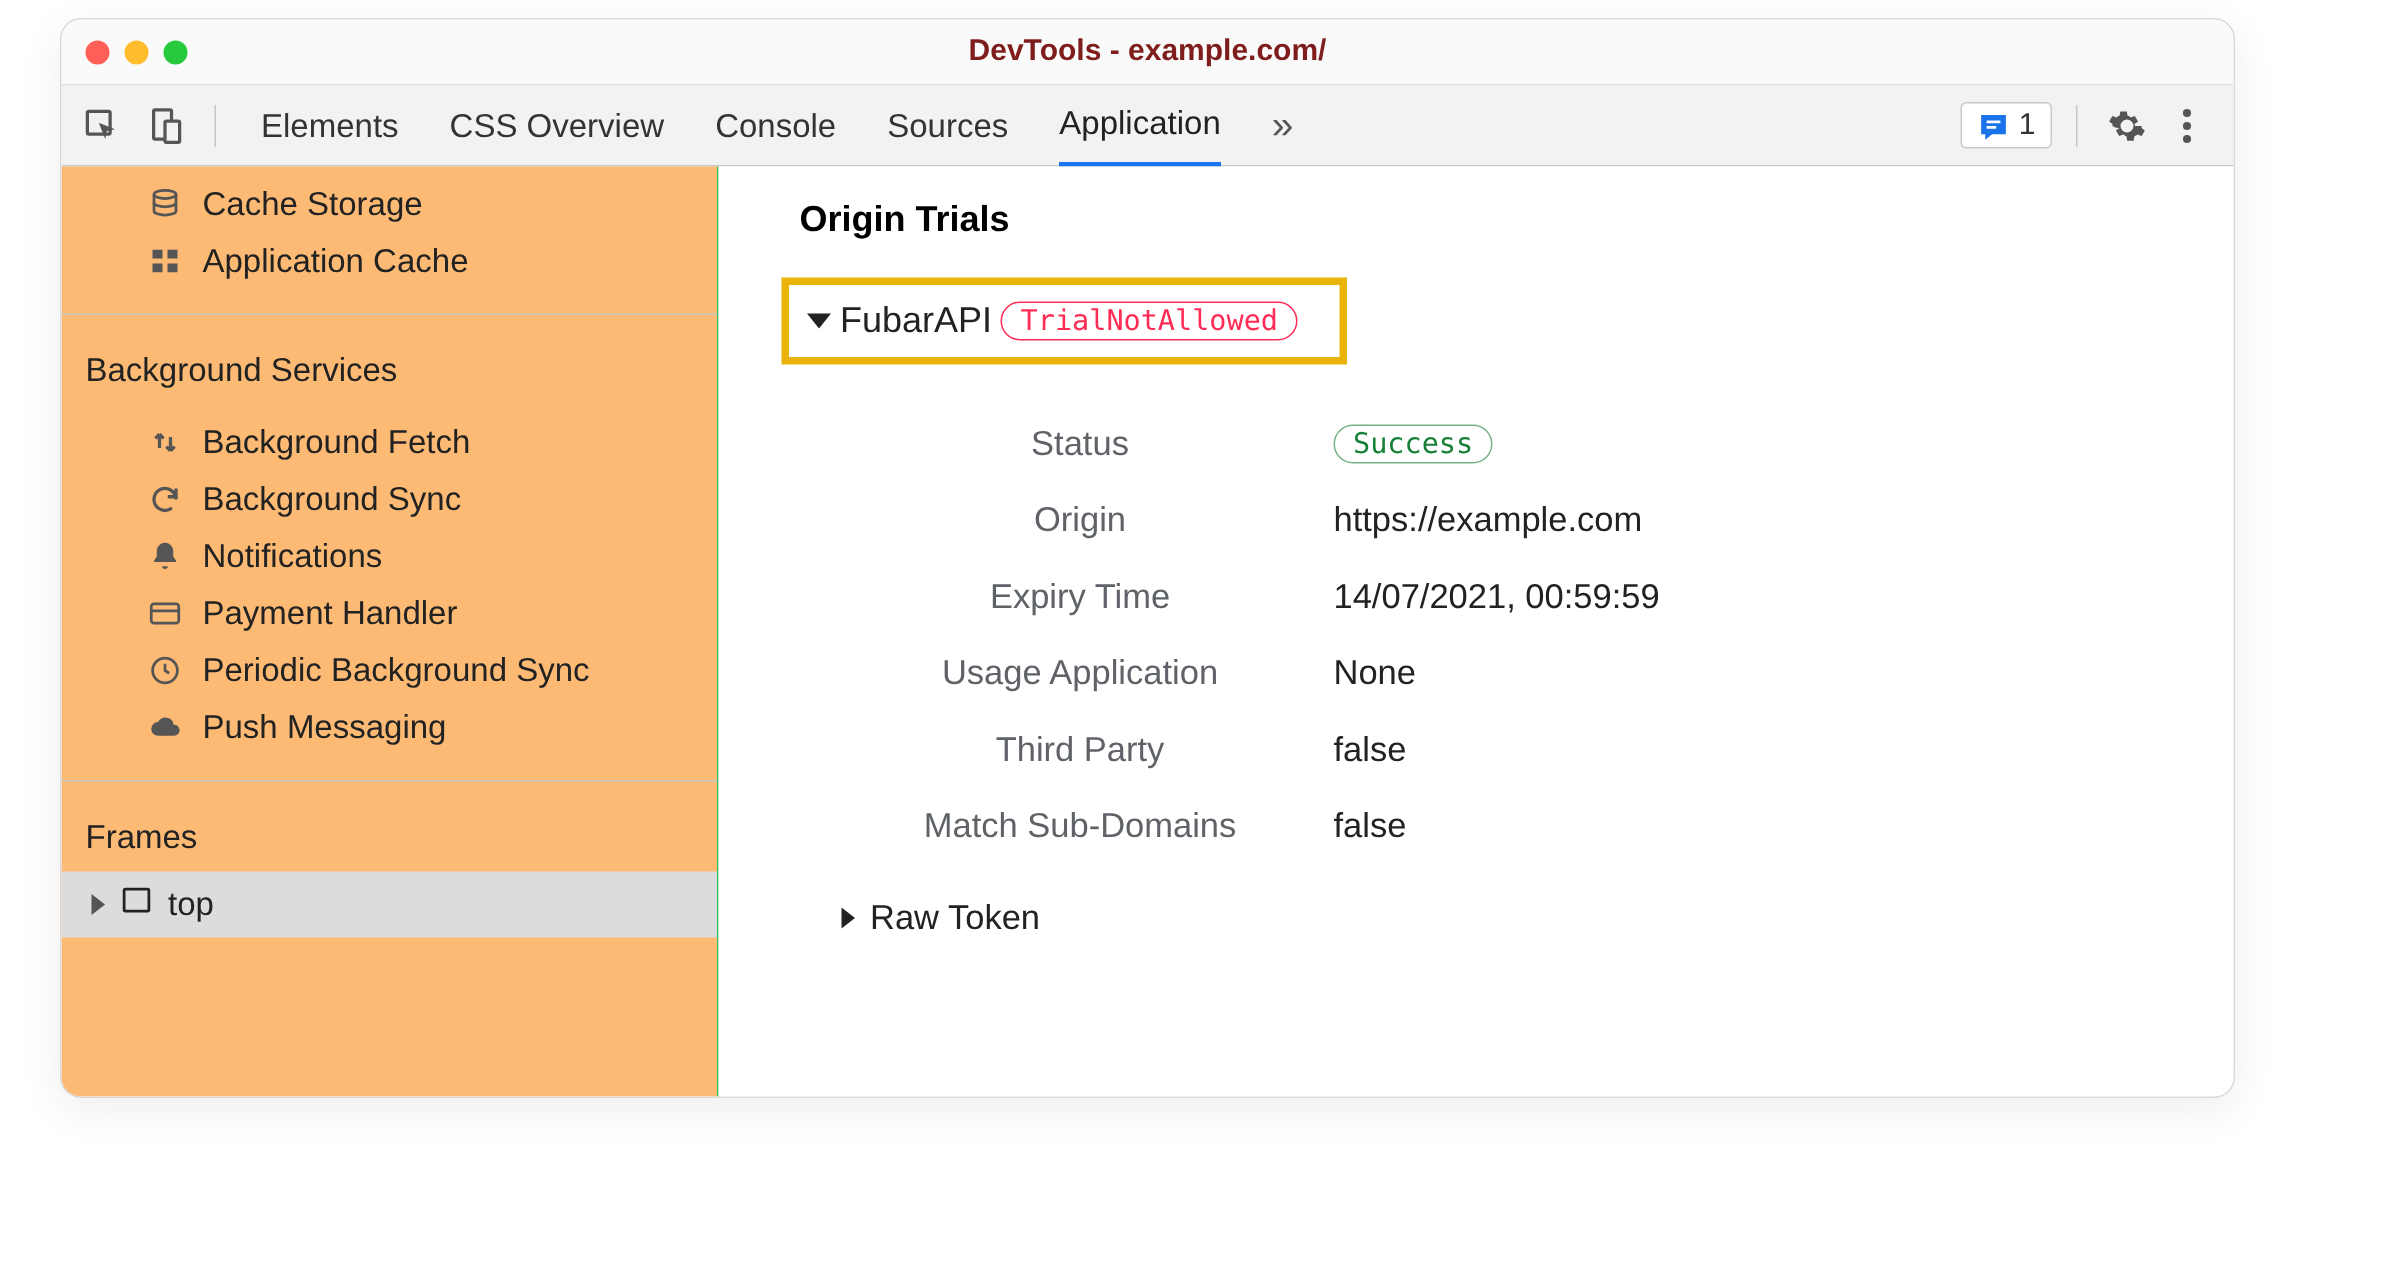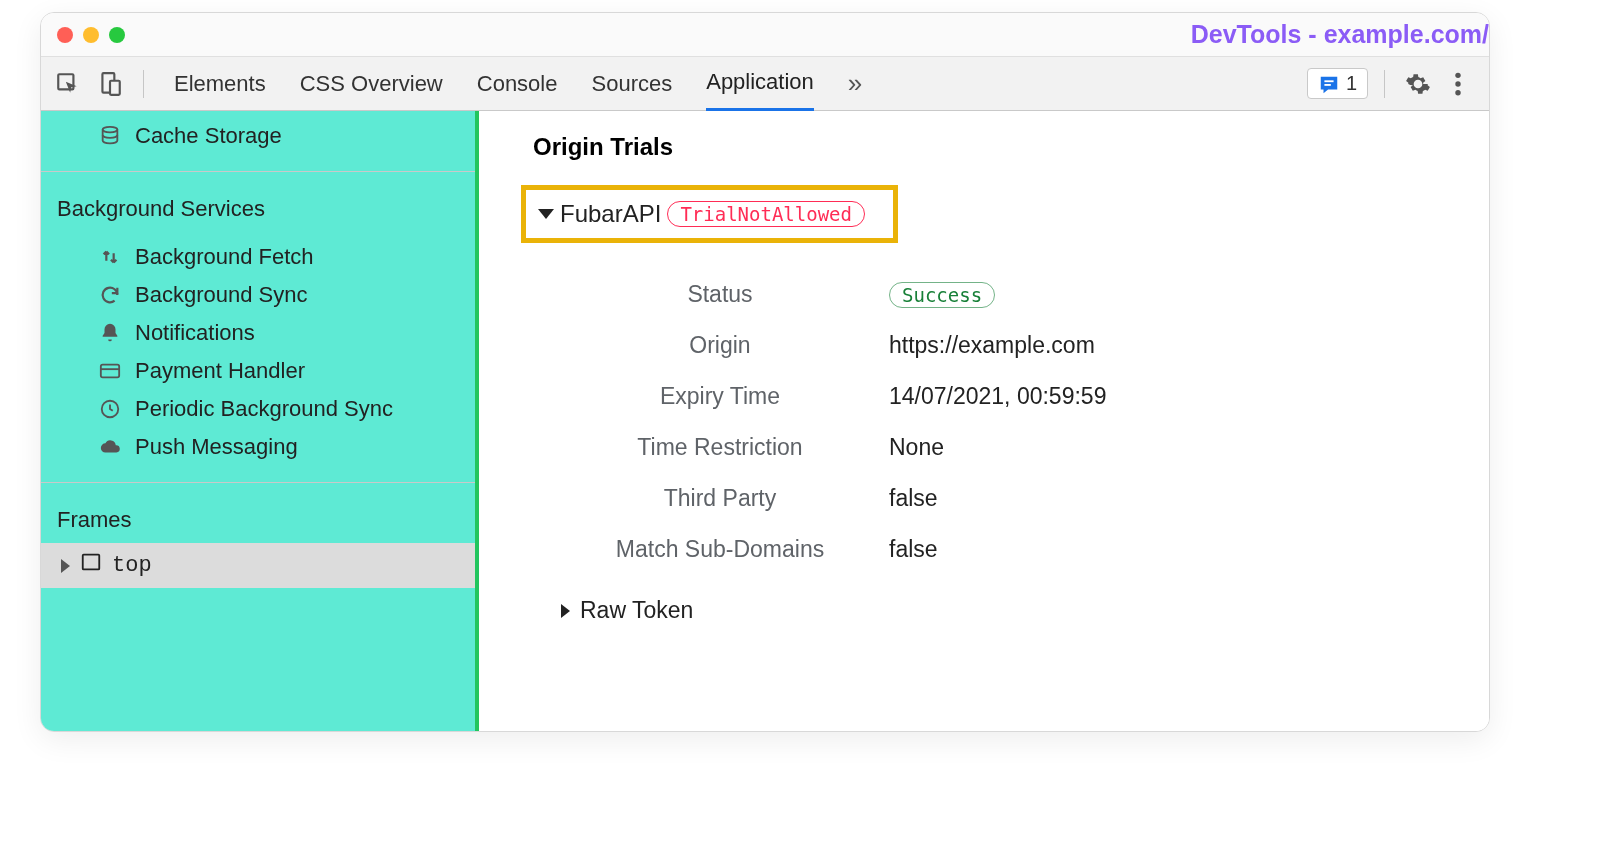--- a/index.html
+++ b/index.html
@@ -30,22 +30,22 @@
     padding: 0 16px;
     border-bottom: 1px solid #e0e0e0;
     position: relative;
   }
   .traffic { display: flex; gap: 10px; }
   .dot { width: 16px; height: 16px; border-radius: 50%; }
   .dot.red { background:#ff5f56; }
   .dot.yellow { background:#ffbd2e; }
   .dot.green { background:#27c93f; }
   .win-title {
-    position: absolute; left:0; right:0; text-align:right;
-    font-size: 25px; font-weight:600; color:#8b5cf6; pointer-events:none;
+    position: absolute; left:0; right:0; text-align:center;
+    font-size: 20px; font-weight:600; color:#7f1d1d; pointer-events:none;
   }
   .toolbar {
     height: 54px;
     background: #f2f2f2;
     border-bottom: 1px solid #c9c9c9;
     display:flex;
     align-items:center;
     padding: 0 8px 0 0;
   }
   .tb-left { display:flex; align-items:center; gap:4px; padding-left:8px;}
@@ -57,27 +57,27 @@
   .tb-right { margin-left:auto; display:flex; align-items:center; gap:6px; padding-right:6px;}
   .issues-chip {
     display:flex; align-items:center; gap:6px;
     border:1px solid #c9c9c9; border-radius:4px;
     padding:3px 10px; font-size:20px; color:#333; cursor:pointer;
     background:#fff;
   }
   .issues-chip svg { color:#1a73e8; }
   .gear, .kebab { width:34px; height:34px; display:flex;align-items:center;justify-content:center;color:#555;cursor:pointer;}
   .content { display:flex; height: calc(100% - 44px - 54px);}
-  .sidebar { width:438px; background:#5eead4; border-right:4px solid #22c55e; overflow:hidden;}
+  .sidebar { width:438px; background:#fdba74; border-right:1px solid #22c55e; overflow:hidden;}
   .side-group { padding: 6px 0;}
   .side-header { font-size:22px; color:#222; padding:14px 16px 10px; }
   .side-item { display:flex; align-items:center; gap:12px; padding:6px 14px 6px 56px; font-size:22px; color:#222; cursor:pointer;}
   .side-item .ico { width:26px; height:26px; display:flex;align-items:center;justify-content:center;color:#555; flex-shrink:0;}
   .sep { height:1px; background:#c9c9c9; margin:10px 0; }
-  .frame-row { display:flex; align-items:center; gap:10px; padding:8px 14px 8px 20px; font-size:22px; color:#222; background:#dcdcdc; cursor:pointer;font-family:Liberation Mono, monospace;}
+  .frame-row { display:flex; align-items:center; gap:10px; padding:8px 14px 8px 20px; font-size:22px; color:#222; background:#dcdcdc; cursor:pointer;}
   .triangle { display:inline-block; width:0;height:0; border-top:7px solid transparent;border-bottom:7px solid transparent;border-left:9px solid #555;}
   .triangle.down { border:none; width:0;height:0; border-left:8px solid transparent;border-right:8px solid transparent;border-top:10px solid #222;}
   .main { flex:1; background:#fff; padding: 22px 40px; overflow:auto;}
   .main h2 { font-size:24px; font-weight:700; margin-bottom:24px; margin-left: 14px;}
   .trial-row {
     display:inline-flex; align-items:center; gap:6px;
     border:5px solid #eab308; padding:10px 28px 10px 12px;
     font-size:24px; color:#222; cursor:pointer;
     margin-left: 2px;
   }
@@ -163,20 +163,31 @@
         <div class="side-item">
           <span class="ico">
               <svg width="22" height="22" viewBox="0 0 24 24" fill="none" stroke="currentColor" stroke-width="2">
                 <ellipse cx="12" cy="5" rx="8" ry="3"></ellipse>
                 <path d="M4 5v6c0 1.7 3.6 3 8 3s8-1.3 8-3V5"></path>
                 <path d="M4 11v6c0 1.7 3.6 3 8 3s8-1.3 8-3v-6"></path>
               </svg>
             </span>
           <span>Cache Storage</span>
         </div>
+        <div class="side-item">
+          <span class="ico">
+              <svg width="20" height="20" viewBox="0 0 24 24" fill="currentColor">
+                <rect x="2" y="3" width="8" height="7"></rect>
+                <rect x="14" y="3" width="8" height="7"></rect>
+                <rect x="2" y="14" width="8" height="7"></rect>
+                <rect x="14" y="14" width="8" height="7"></rect>
+              </svg>
+            </span>
+          <span>Application Cache</span>
+        </div>
       </div>
       <div class="sep"></div>
       <div class="side-header">Background Services</div>
       <div class="side-group">
         <div class="side-item">
           <span class="ico">
               <svg width="22" height="22" viewBox="0 0 24 24" fill="none" stroke="currentColor" stroke-width="2.4">
                 <path d="M8 16V6M8 6l-3 3M8 6l3 3"></path>
                 <path d="M16 8v10M16 18l-3-3M16 18l3-3"></path>
               </svg>
@@ -254,21 +265,21 @@
         </div>
         <div class="kv-row">
           <div class="k">Origin</div>
           <div class="v">https://example.com</div>
         </div>
         <div class="kv-row">
           <div class="k">Expiry Time</div>
           <div class="v">14/07/2021, 00:59:59</div>
         </div>
         <div class="kv-row">
-          <div class="k">Time Restriction</div>
+          <div class="k">Usage Application</div>
           <div class="v">None</div>
         </div>
         <div class="kv-row">
           <div class="k">Third Party</div>
           <div class="v">false</div>
         </div>
         <div class="kv-row">
           <div class="k">Match Sub-Domains</div>
           <div class="v">false</div>
         </div>

